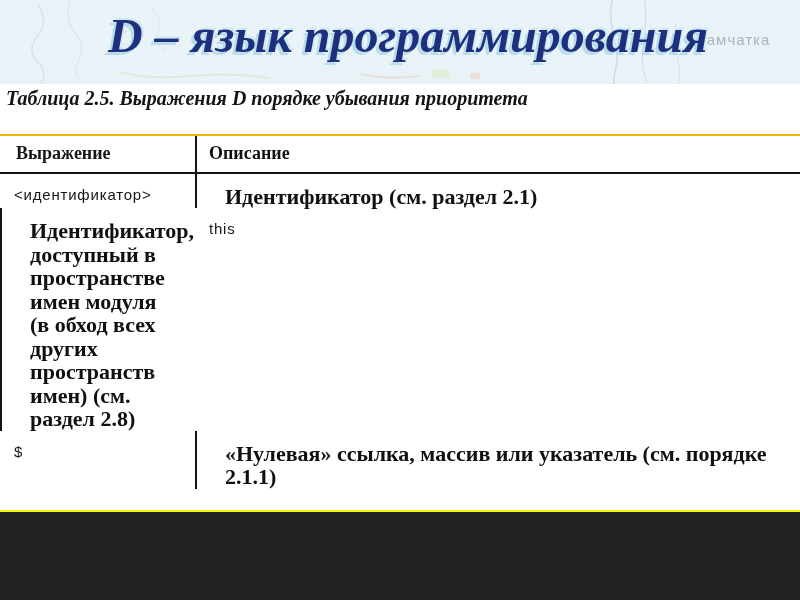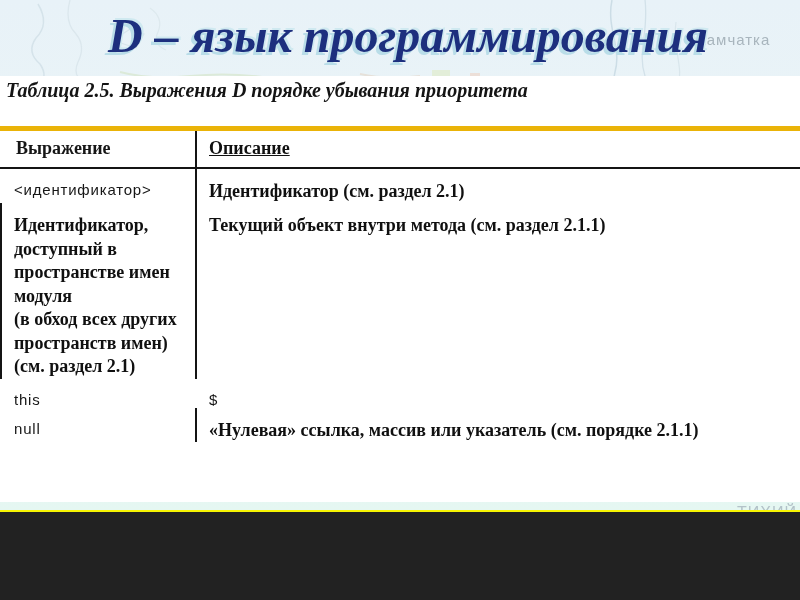--- a/index.html
+++ b/index.html
@@ -17,49 +17,49 @@
   .lbl-pacific1{left:737px;top:504px;font-size:16px;color:#b3c2c8;}
   .lbl-pacific2{left:734px;top:533px;font-size:16px;color:#b3c2c8;}
   .lbl-japan{left:197px;top:562px;font-size:12px;color:#c7d2cc;}
   .title{
     position:absolute;left:8px;top:6px;width:100%;text-align:center;
     font-size:48px;font-weight:bold;font-style:italic;
     color:#1d2f7e;line-height:1.25;
     text-shadow:-3px 3px 0 #b9dde8, 2px -2px 0 #cfe9f0;
   }
   .panel{
-    position:absolute;left:0;top:76px;width:800px;height:426px;
+    position:absolute;left:0;top:84px;width:800px;height:426px;
     background:#ffffff;color:#111;
   }
   .yellow-line{
     position:absolute;left:0;top:510px;width:800px;height:4px;
     background:#f6f402;box-shadow:0 1px 0 rgba(230,220,0,.5);
   }
   .caption{
     margin:3px 8px 0 6px;
     font-size:20px;font-weight:bold;font-style:italic;color:#141414;
   }
   .dtable{
     margin-top:24px;width:100%;
     display:grid;grid-template-columns:195px 1fr;
-    border-top:5px solid #eab308;
+    border-top:2px solid #eab308;
   }
   .cell-expr{
     font-family:Liberation Sans, sans-serif;
     font-size:15px;letter-spacing:.8px;color:#161616;
     padding:12px 0 0 14px;white-space:nowrap;
   }
   .cell-desc{
     border-left:2px solid #141414;
-    font-size:18px;font-weight:bold;color:#101010;line-height:23.5px;
-    padding:11px 8px 0 12px;white-space:pre-line;
+    font-size:22px;font-weight:bold;color:#101010;line-height:23.5px;
+    padding:11px 8px 0 28px;white-space:pre-line;
   }
   .hdr{font-weight:bold;font-size:18px;font-family:"Liberation Serif",serif;}
   .hdr-expr{padding:7px 0 7px 16px;border-bottom:2.5px solid #141414;letter-spacing:0;}
-  .hdr-desc{padding:7px 8px 7px 12px;border-bottom:2.5px solid #141414;white-space:normal;line-height:1.2;text-decoration:underline;}
+  .hdr-desc{padding:7px 8px 7px 12px;border-bottom:2.5px solid #141414;white-space:normal;line-height:1.2;}
 </style>
 </head>
 <body>
 
 <div class="slide">
 
   <svg class="map-svg" viewBox="0 0 800 600" xmlns="http://www.w3.org/2000/svg" aria-hidden="true">
 
     <path d="M38,4 q12,20 -2,34 q-10,14 4,26 q8,12 0,20" fill="none" stroke="#d5e3ea" stroke-width="1.5"></path>
     <path d="M70,0 q-6,22 6,34 q10,12 2,28 q-6,14 6,20" fill="none" stroke="#dbe7ed" stroke-width="1.3"></path>
@@ -100,29 +100,27 @@
     <div class="caption">Таблица 2.5. Выражения D порядке убывания приоритета</div>
 
     <div class="dtable">
       <div class="cell-expr hdr hdr-expr">Выражение</div>
       <div class="cell-desc hdr hdr-desc">Описание</div>
 
       <div class="cell-expr row-first">&lt;идентификатор&gt;</div>
       <div class="cell-desc row-first">Идентификатор (см. раздел 2.1)</div>
 
       <div class="cell-desc">Идентификатор, доступный в пространстве имен модуля
-(в обход всех других пространств имен) (см. раздел 2.1)</div>
+(в обход всех других пространств имен) (см. раздел 2.8)</div>
 
-      <div class="cell-desc">Текущий объект внутри метода (см. раздел 2.1.1)</div>
 
       <div class="cell-expr">this</div>
 
       <div class="cell-expr">$</div>
 
-      <div class="cell-expr row-last">null</div>
       <div class="cell-desc row-last">«Нулевая» ссылка, массив или указатель (см. порядке 2.1.1)</div>
     </div>
   </div>
 
   <div class="yellow-line"></div>
 
   <div class="title">D – язык программирования</div>
 </div>
 
 </body></html>

